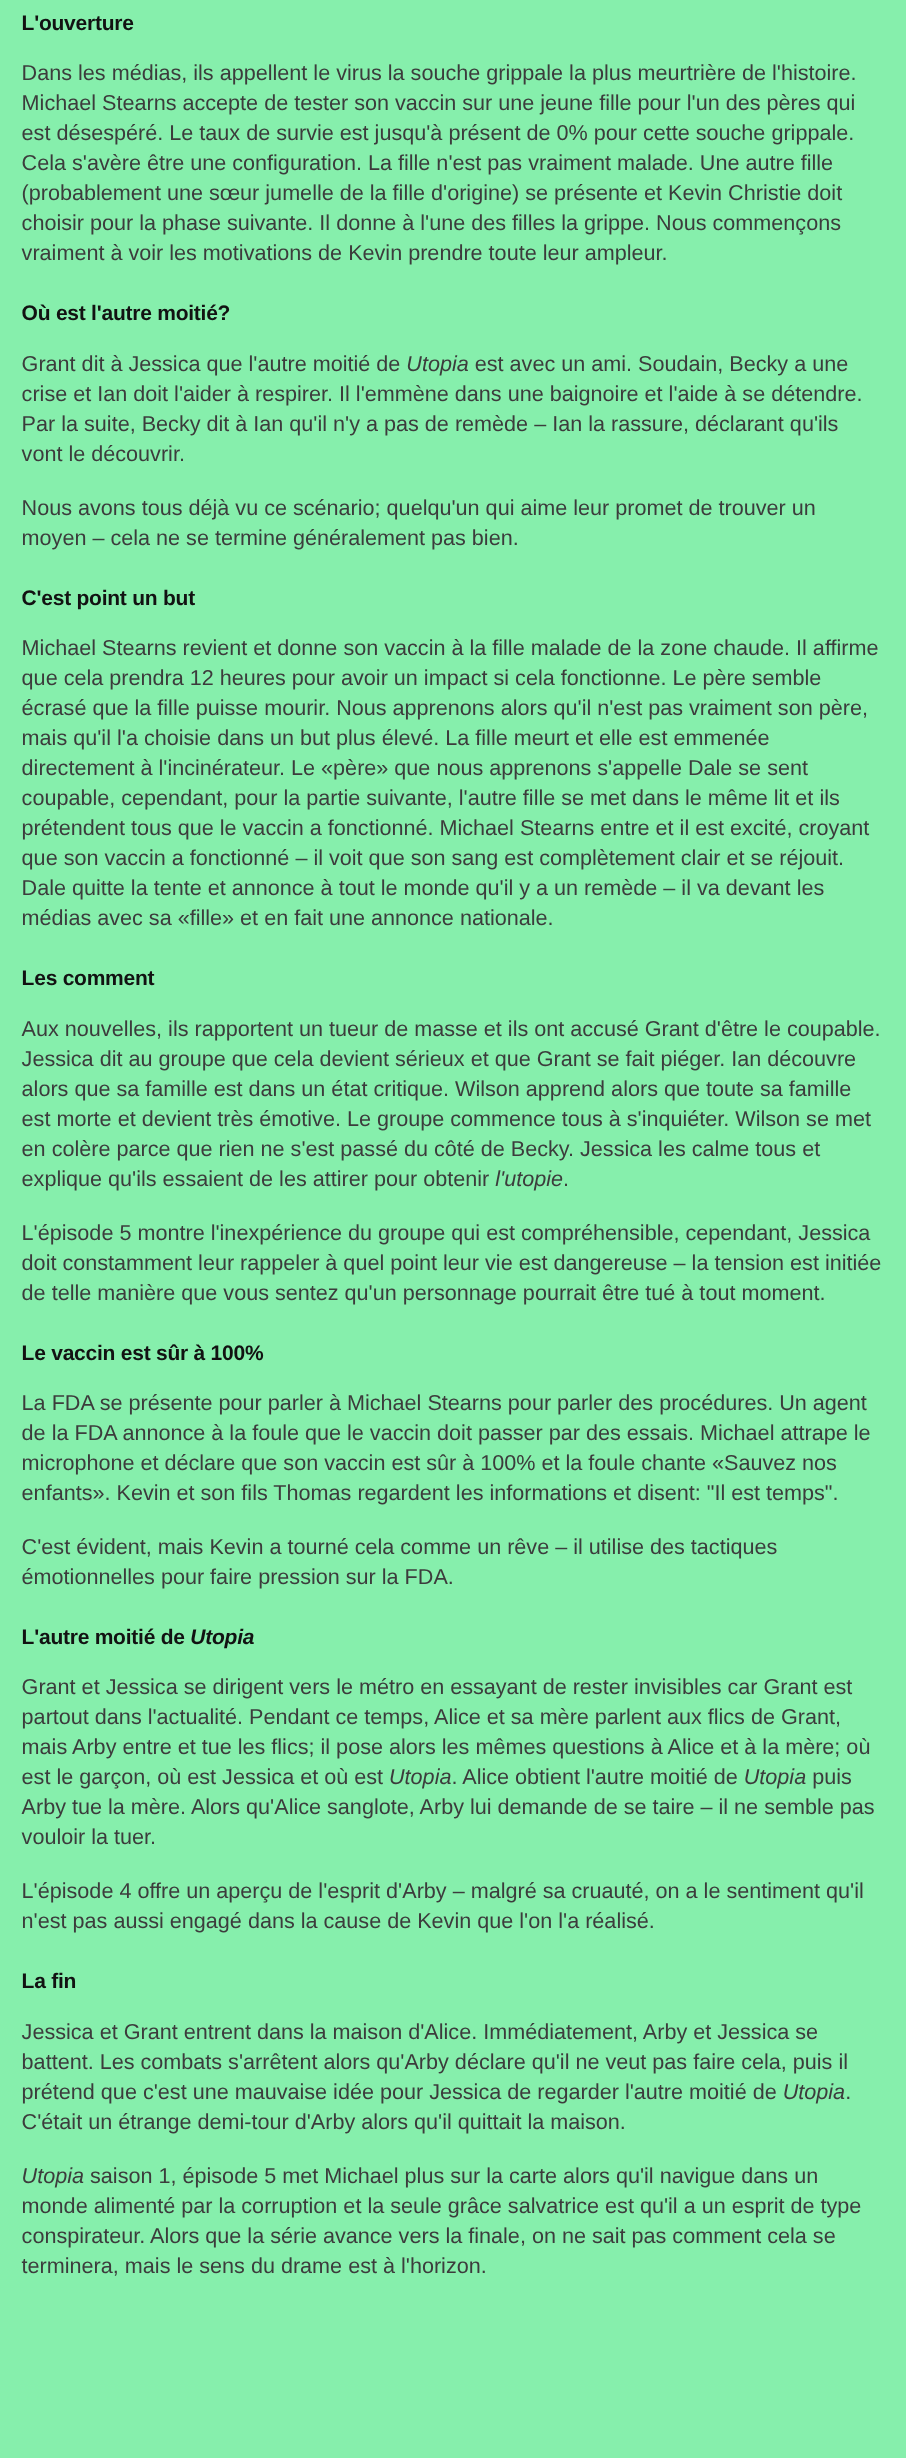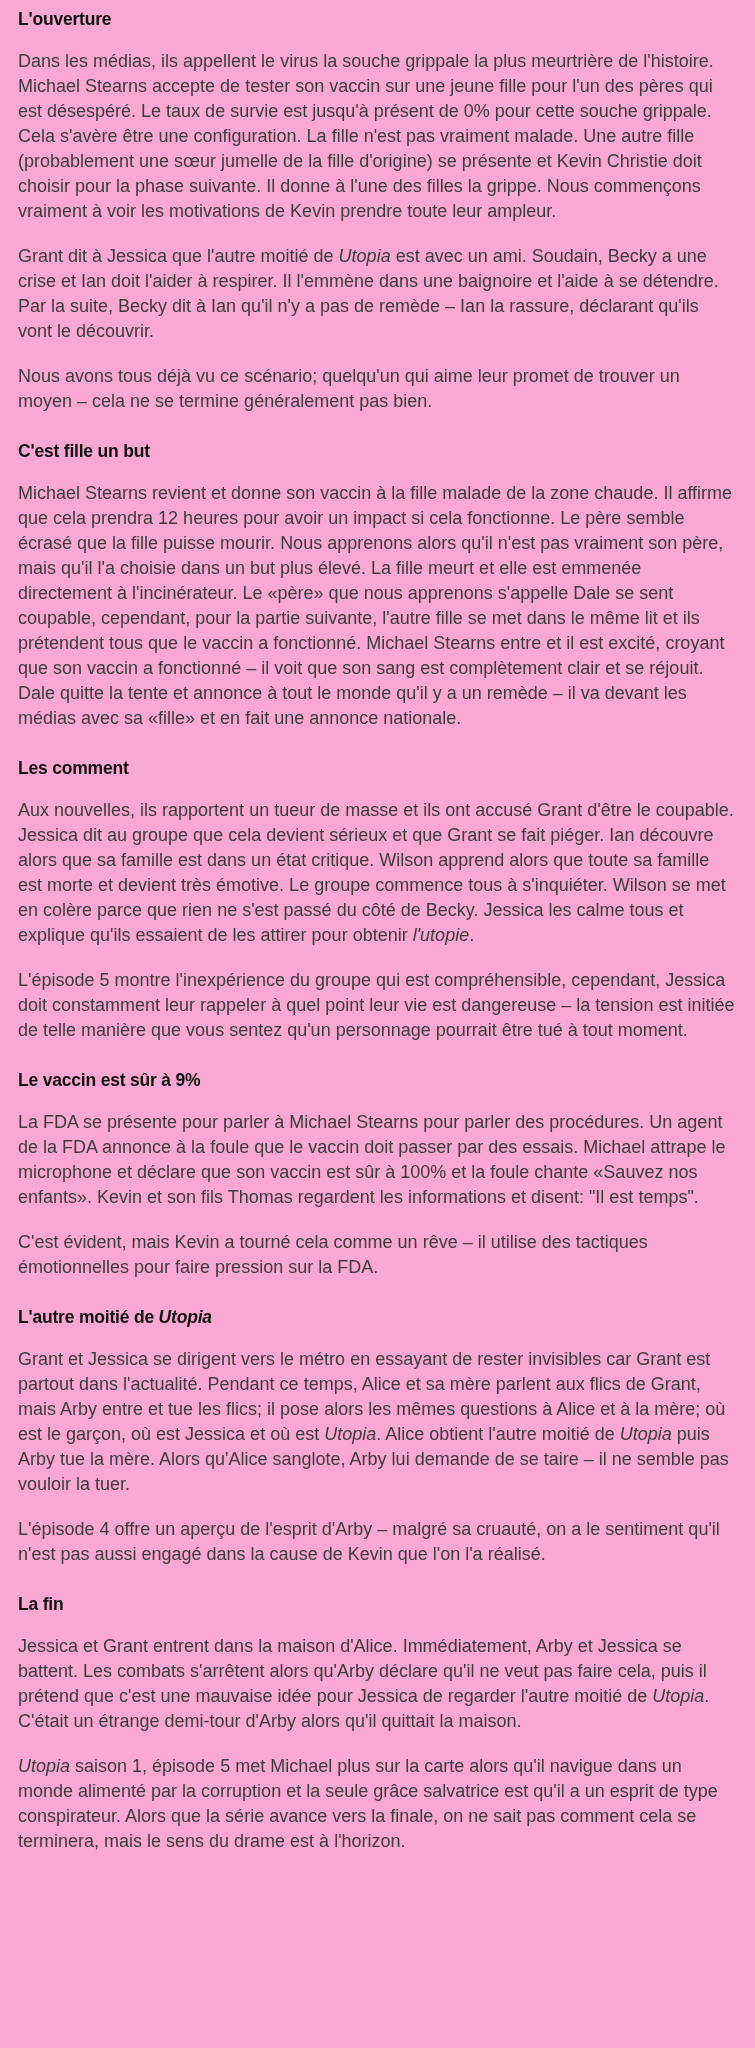--- a/index.html
+++ b/index.html
@@ -10,21 +10,21 @@
   body {
     width: 755px;
     font-family: "Liberation Sans", "DejaVu Sans", sans-serif;
     -webkit-font-smoothing: antialiased;
   }
   .page {
     box-sizing: border-box;
     width: 755px;
     min-height: 2048px;
     padding: 9px 20px 20px 18px;
-    background: #f9a8d4;
+    background: #86efac;
   }
   .article h2 {
     font-size: 17.5px;
     line-height: 21px;
     font-weight: bold;
     color: #121212;
     letter-spacing: -0.2px;
     margin: 27px 0 19px 0;
   }
   .article h2:first-child {
@@ -47,28 +47,29 @@
   }
 </style>
 </head>
 <body>
 
 <div class="page">
   <div class="article">
 
   <h2>L'ouverture</h2>
       <p>Dans les médias, ils appellent le virus la souche grippale la plus meurtrière de l'histoire. Michael Stearns accepte de tester son vaccin sur une jeune fille pour l'un des pères qui est désespéré. Le taux de survie est jusqu'à présent de 0% pour cette souche grippale. Cela s'avère être une configuration. La fille n'est pas vraiment malade. Une autre fille (probablement une sœur jumelle de la fille d'origine) se présente et Kevin Christie doit choisir pour la phase suivante. Il donne à l'une des filles la grippe. Nous commençons vraiment à voir les motivations de Kevin prendre toute leur ampleur.</p>
+      <h2>Où est l'autre moitié?</h2>
       <p>Grant dit à Jessica que l'autre moitié de <em>Utopia</em> est avec un ami. Soudain, Becky a une crise et Ian doit l'aider à respirer. Il l'emmène dans une baignoire et l'aide à se détendre. Par la suite, Becky dit à Ian qu'il n'y a pas de remède – Ian la rassure, déclarant qu'ils vont le découvrir.</p>
       <p>Nous avons tous déjà vu ce scénario; quelqu'un qui aime leur promet de trouver un moyen – cela ne se termine généralement pas bien.</p>
-      <h2>C'est fille un but</h2>
+      <h2>C'est point un but</h2>
       <p>Michael Stearns revient et donne son vaccin à la fille malade de la zone chaude. Il affirme que cela prendra 12 heures pour avoir un impact si cela fonctionne. Le père semble écrasé que la fille puisse mourir. Nous apprenons alors qu'il n'est pas vraiment son père, mais qu'il l'a choisie dans un but plus élevé. La fille meurt et elle est emmenée directement à l'incinérateur. Le «père» que nous apprenons s'appelle Dale se sent coupable, cependant, pour la partie suivante, l'autre fille se met dans le même lit et ils prétendent tous que le vaccin a fonctionné. Michael Stearns entre et il est excité, croyant que son vaccin a fonctionné – il voit que son sang est complètement clair et se réjouit. Dale quitte la tente et annonce à tout le monde qu'il y a un remède – il va devant les médias avec sa «fille» et en fait une annonce nationale.</p>
       <h2>Les comment</h2>
       <p>Aux nouvelles, ils rapportent un tueur de masse et ils ont accusé Grant d'être le coupable. Jessica dit au groupe que cela devient sérieux et que Grant se fait piéger. Ian découvre alors que sa famille est dans un état critique. Wilson apprend alors que toute sa famille est morte et devient très émotive. Le groupe commence tous à s'inquiéter. Wilson se met en colère parce que rien ne s'est passé du côté de Becky. Jessica les calme tous et explique qu'ils essaient de les attirer pour obtenir <em>l'utopie</em>.</p>
       <p>L'épisode 5 montre l'inexpérience du groupe qui est compréhensible, cependant, Jessica doit constamment leur rappeler à quel point leur vie est dangereuse – la tension est initiée de telle manière que vous sentez qu'un personnage pourrait être tué à tout moment.</p>
-      <h2>Le vaccin est sûr à 9%</h2>
+      <h2>Le vaccin est sûr à 100%</h2>
       <p>La FDA se présente pour parler à Michael Stearns pour parler des procédures. Un agent de la FDA annonce à la foule que le vaccin doit passer par des essais. Michael attrape le microphone et déclare que son vaccin est sûr à 100% et la foule chante «Sauvez nos enfants». Kevin et son fils Thomas regardent les informations et disent: "Il est temps".</p>
       <p>C'est évident, mais Kevin a tourné cela comme un rêve – il utilise des tactiques émotionnelles pour faire pression sur la FDA.</p>
       <h2>L'autre moitié de <em>Utopia</em></h2>
       <p>Grant et Jessica se dirigent vers le métro en essayant de rester invisibles car Grant est partout dans l'actualité. Pendant ce temps, Alice et sa mère parlent aux flics de Grant, mais Arby entre et tue les flics; il pose alors les mêmes questions à Alice et à la mère; où est le garçon, où est Jessica et où est <em>Utopia</em>. Alice obtient l'autre moitié de <em>Utopia</em> puis Arby tue la mère. Alors qu'Alice sanglote, Arby lui demande de se taire – il ne semble pas vouloir la tuer.</p>
       <p>L'épisode 4 offre un aperçu de l'esprit d'Arby – malgré sa cruauté, on a le sentiment qu'il n'est pas aussi engagé dans la cause de Kevin que l'on l'a réalisé.</p>
       <h2>La fin</h2>
       <p>Jessica et Grant entrent dans la maison d'Alice. Immédiatement, Arby et Jessica se battent. Les combats s'arrêtent alors qu'Arby déclare qu'il ne veut pas faire cela, puis il prétend que c'est une mauvaise idée pour Jessica de regarder l'autre moitié de <em>Utopia</em>. C'était un étrange demi-tour d'Arby alors qu'il quittait la maison.</p>
       <p><em>Utopia</em> saison 1, épisode 5 met Michael plus sur la carte alors qu'il navigue dans un monde alimenté par la corruption et la seule grâce salvatrice est qu'il a un esprit de type conspirateur. Alors que la série avance vers la finale, on ne sait pas comment cela se terminera, mais le sens du drame est à l'horizon.</p>
     </div>
 </div>

